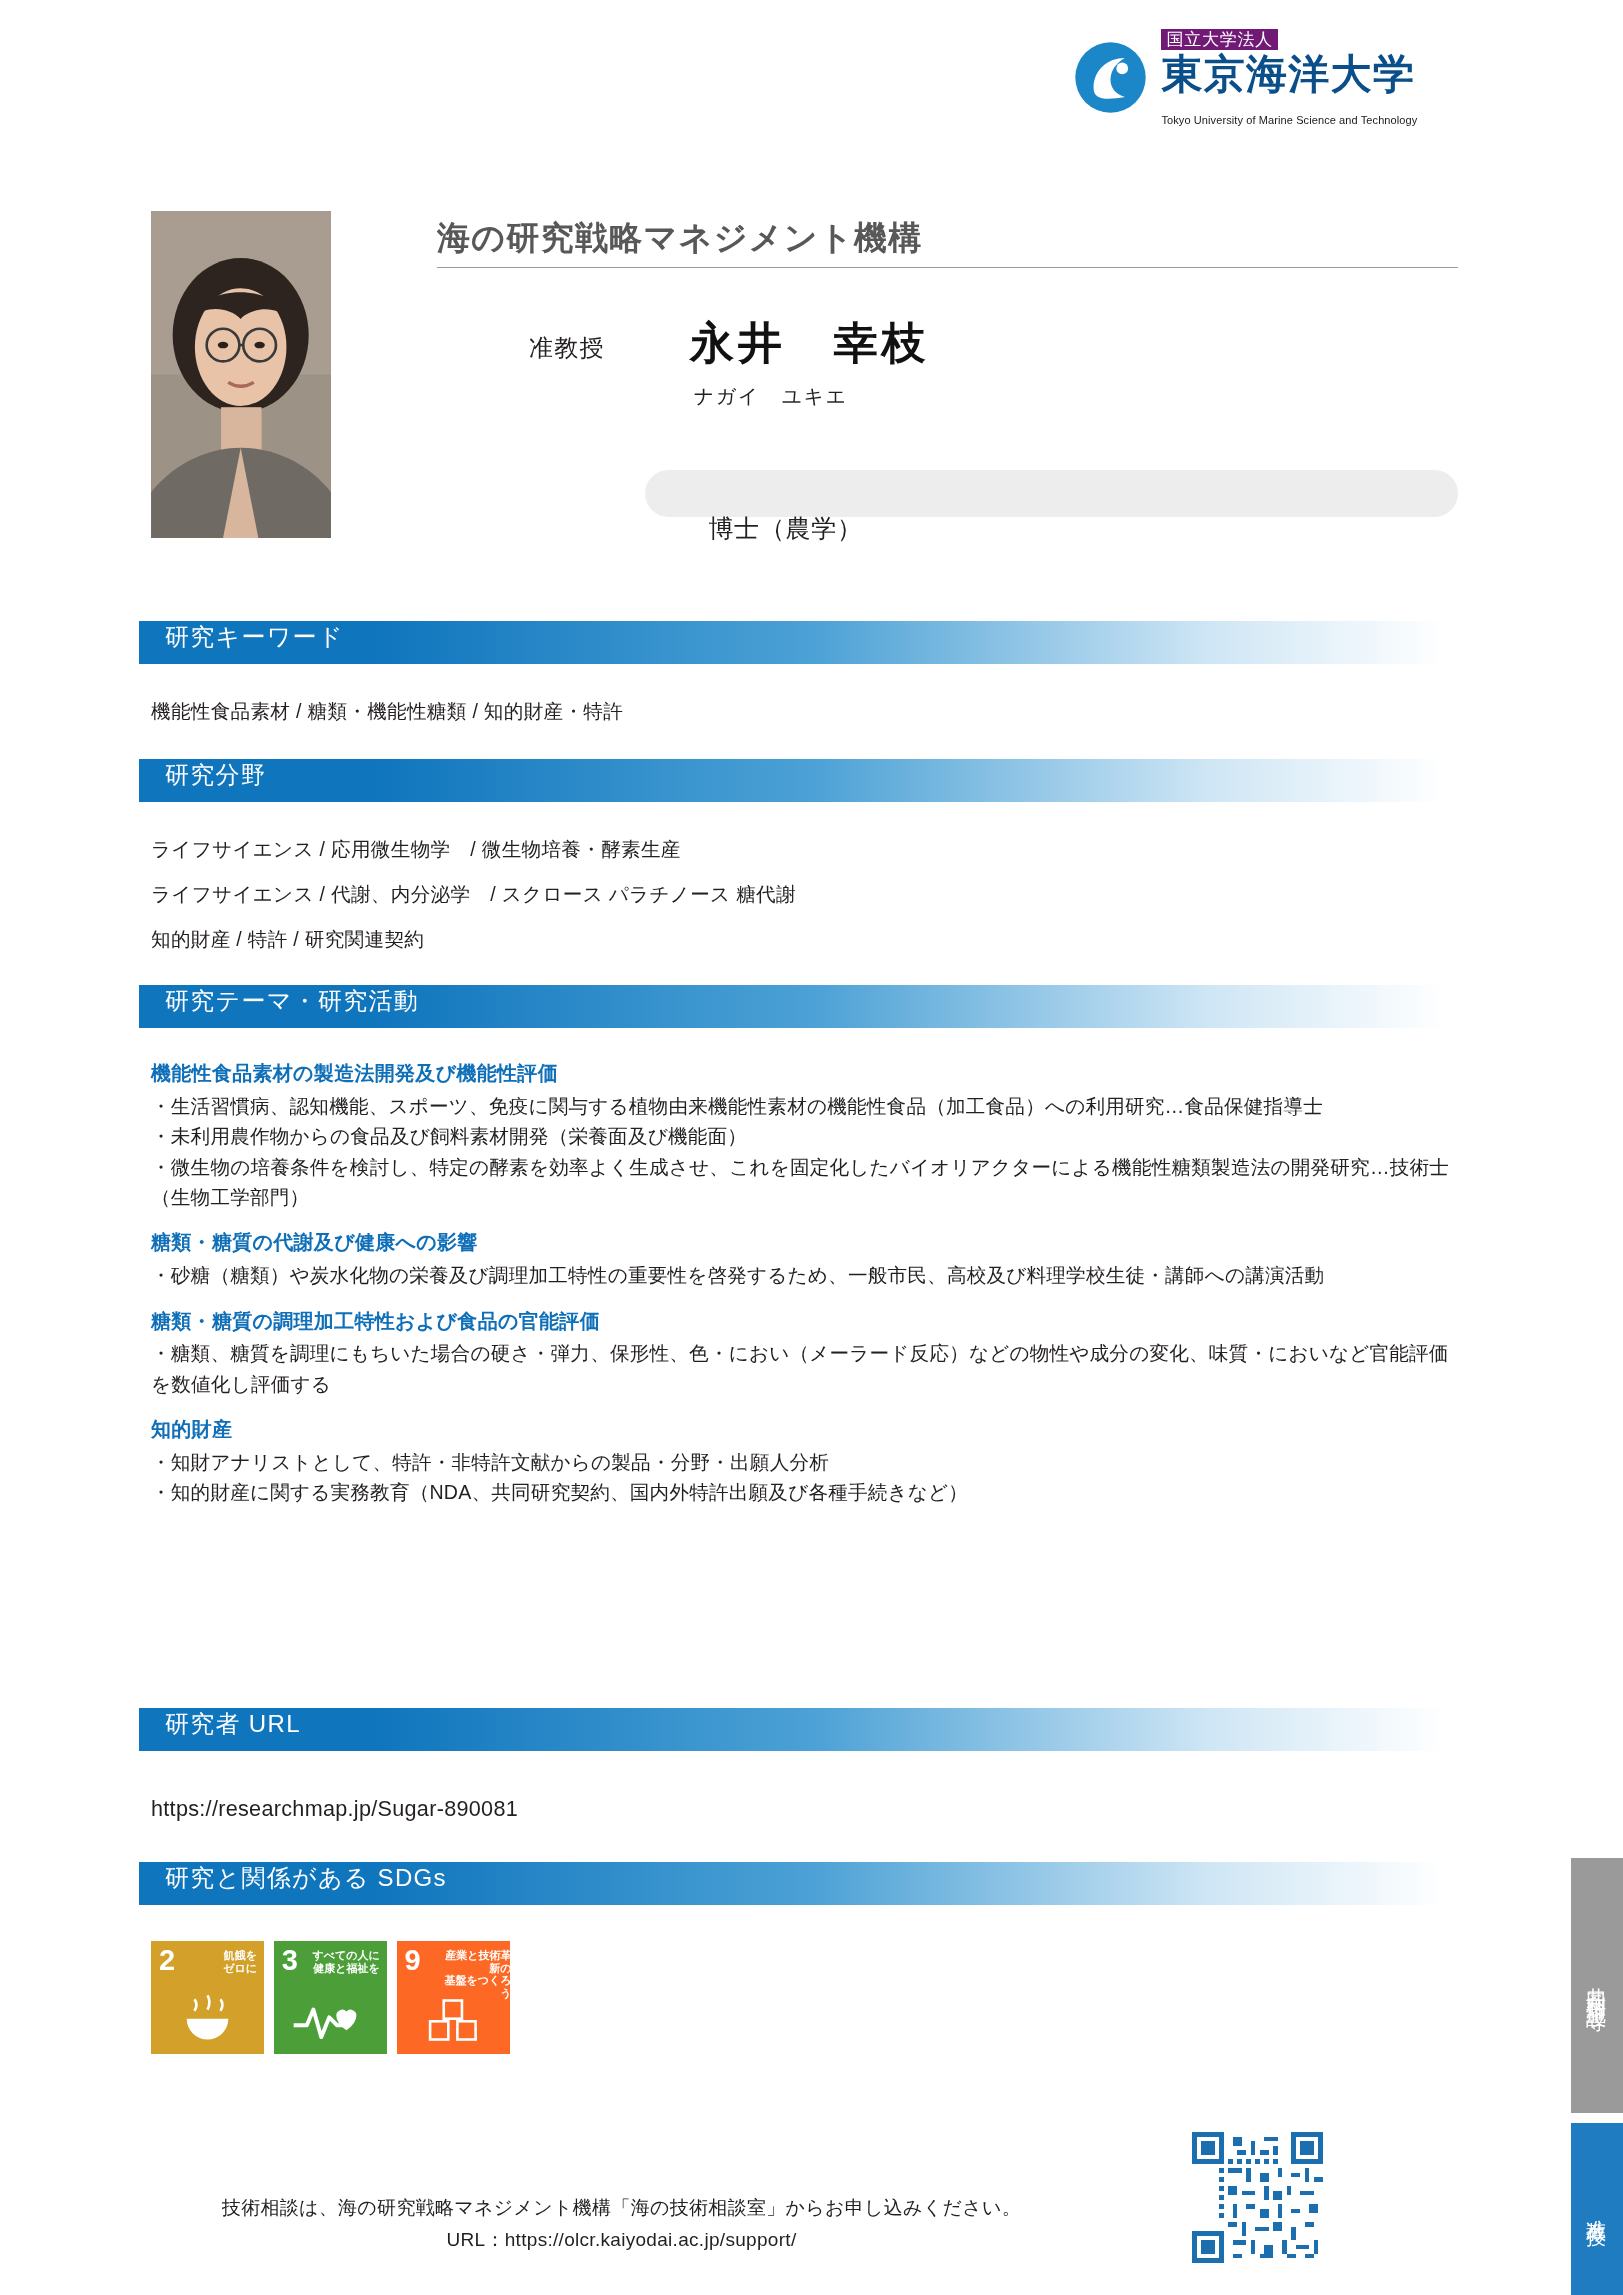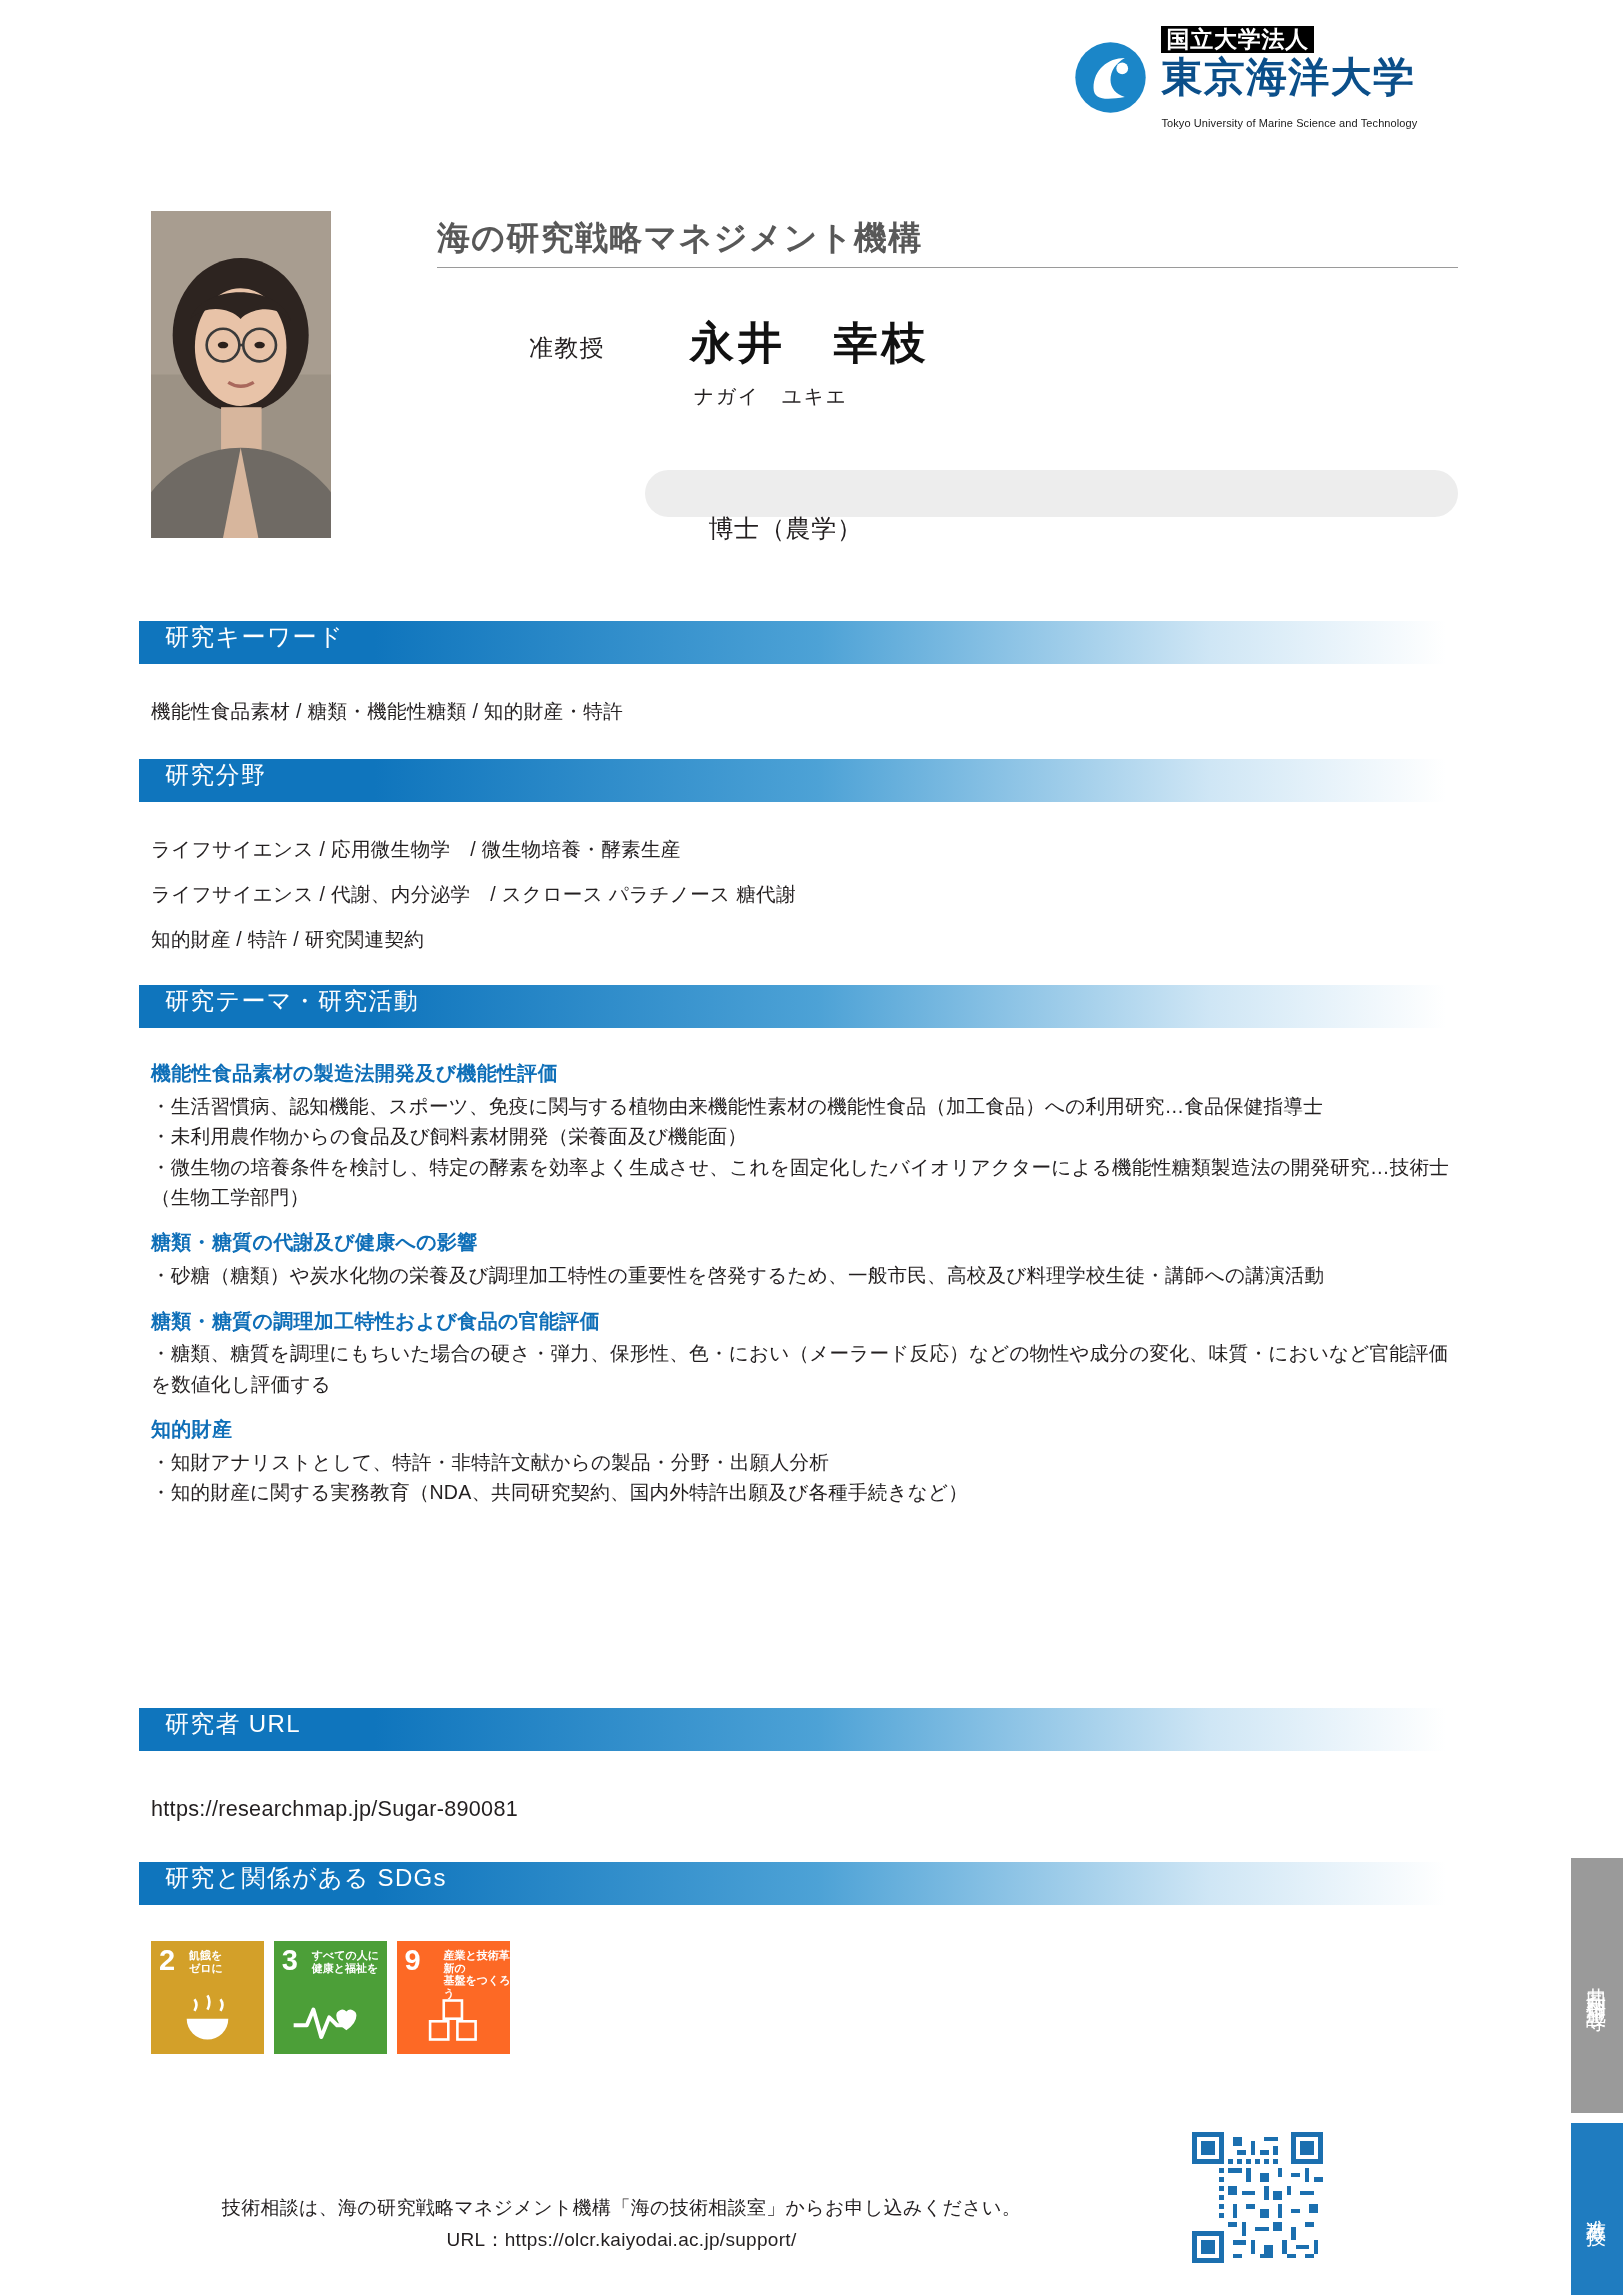--- a/index.html
+++ b/index.html
@@ -14,22 +14,22 @@
   .page { position:relative; width:1623px; height:2295px; }
 
   
   .logo {
     position:absolute; left:1074px; top:38px; width:380px; height:79px;
     display:flex; align-items:center; gap:14.4px;
   }
   .logo-mark { width:73px; height:73px; flex:0 0 auto; position:relative; }
   .logo-text { display:flex; flex-direction:column; justify-content:center; }
   .logo-kokuritsu {
-    font-size:23px; letter-spacing:0.7px; color:#ffffff; background:#000000;
-    display:inline-block; padding:2px 5.2px 2.6px; width:max-content; line-height:1;font-weight:bold;
+    font-size:17px; letter-spacing:0.7px; color:#ffffff; background:#701a75;
+    display:inline-block; padding:2px 5.2px 2.6px; width:max-content; line-height:1;
   }
   .logo-main {
     font-size:41px; font-weight:bold; letter-spacing:1.3px; color:#0b4f8a;
     line-height:1.05; margin-top:2.6px;
     font-family:"DejaVu Sans", sans-serif;
   }
   .logo-en { font-size:11px; color:#1a1a1a; letter-spacing:0.1px; margin-top:18px; }
 
   
   .photo {
@@ -84,21 +84,21 @@
   .sub-head { font-size:20px; font-weight:bold; color:#0f6fb8; letter-spacing:0.3px; margin:0 0 3.9px 0; }
   .bullet { font-size:19.6px; line-height:1.55; color:#231f20; letter-spacing:0.2px; margin:0; }
   .block { margin-bottom:17px; }
 
   .url-text { position:absolute; left:151px; top:1796px; font-size:21.6px; color:#231f20; letter-spacing:0.3px; }
 
   
   .sdgs { position:absolute; left:151px; top:1941px; display:flex; gap:9.8px; }
   .sdg { width:113px; height:113px; position:relative; color:#fff; }
   .sdg .num { position:absolute; left:7.9px; top:5.2px; font-size:29px; font-weight:bold; line-height:1; }
-  .sdg .lbl { position:absolute; left:38px; top:7.9px; font-size:11px; line-height:1.15; font-weight:bold; width:68px; }
+  .sdg .lbl { position:absolute; left:38px; top:7.9px; font-size:11px; line-height:1.15; font-weight:bold; width:68px;text-align:right; }
   .sdg .art { position:absolute; left:0; top:47px; width:113px; height:63px; display:flex; align-items:center; justify-content:center; }
   .sdg2 { background:#d3a029; }
   .sdg3 { background:#4c9f38; }
   .sdg9 { background:#fd6925; }
 
   
   .tab {
     position:absolute; right:0; width:52px;
     display:flex; align-items:center; justify-content:center;
     writing-mode:vertical-rl; text-orientation:upright;

